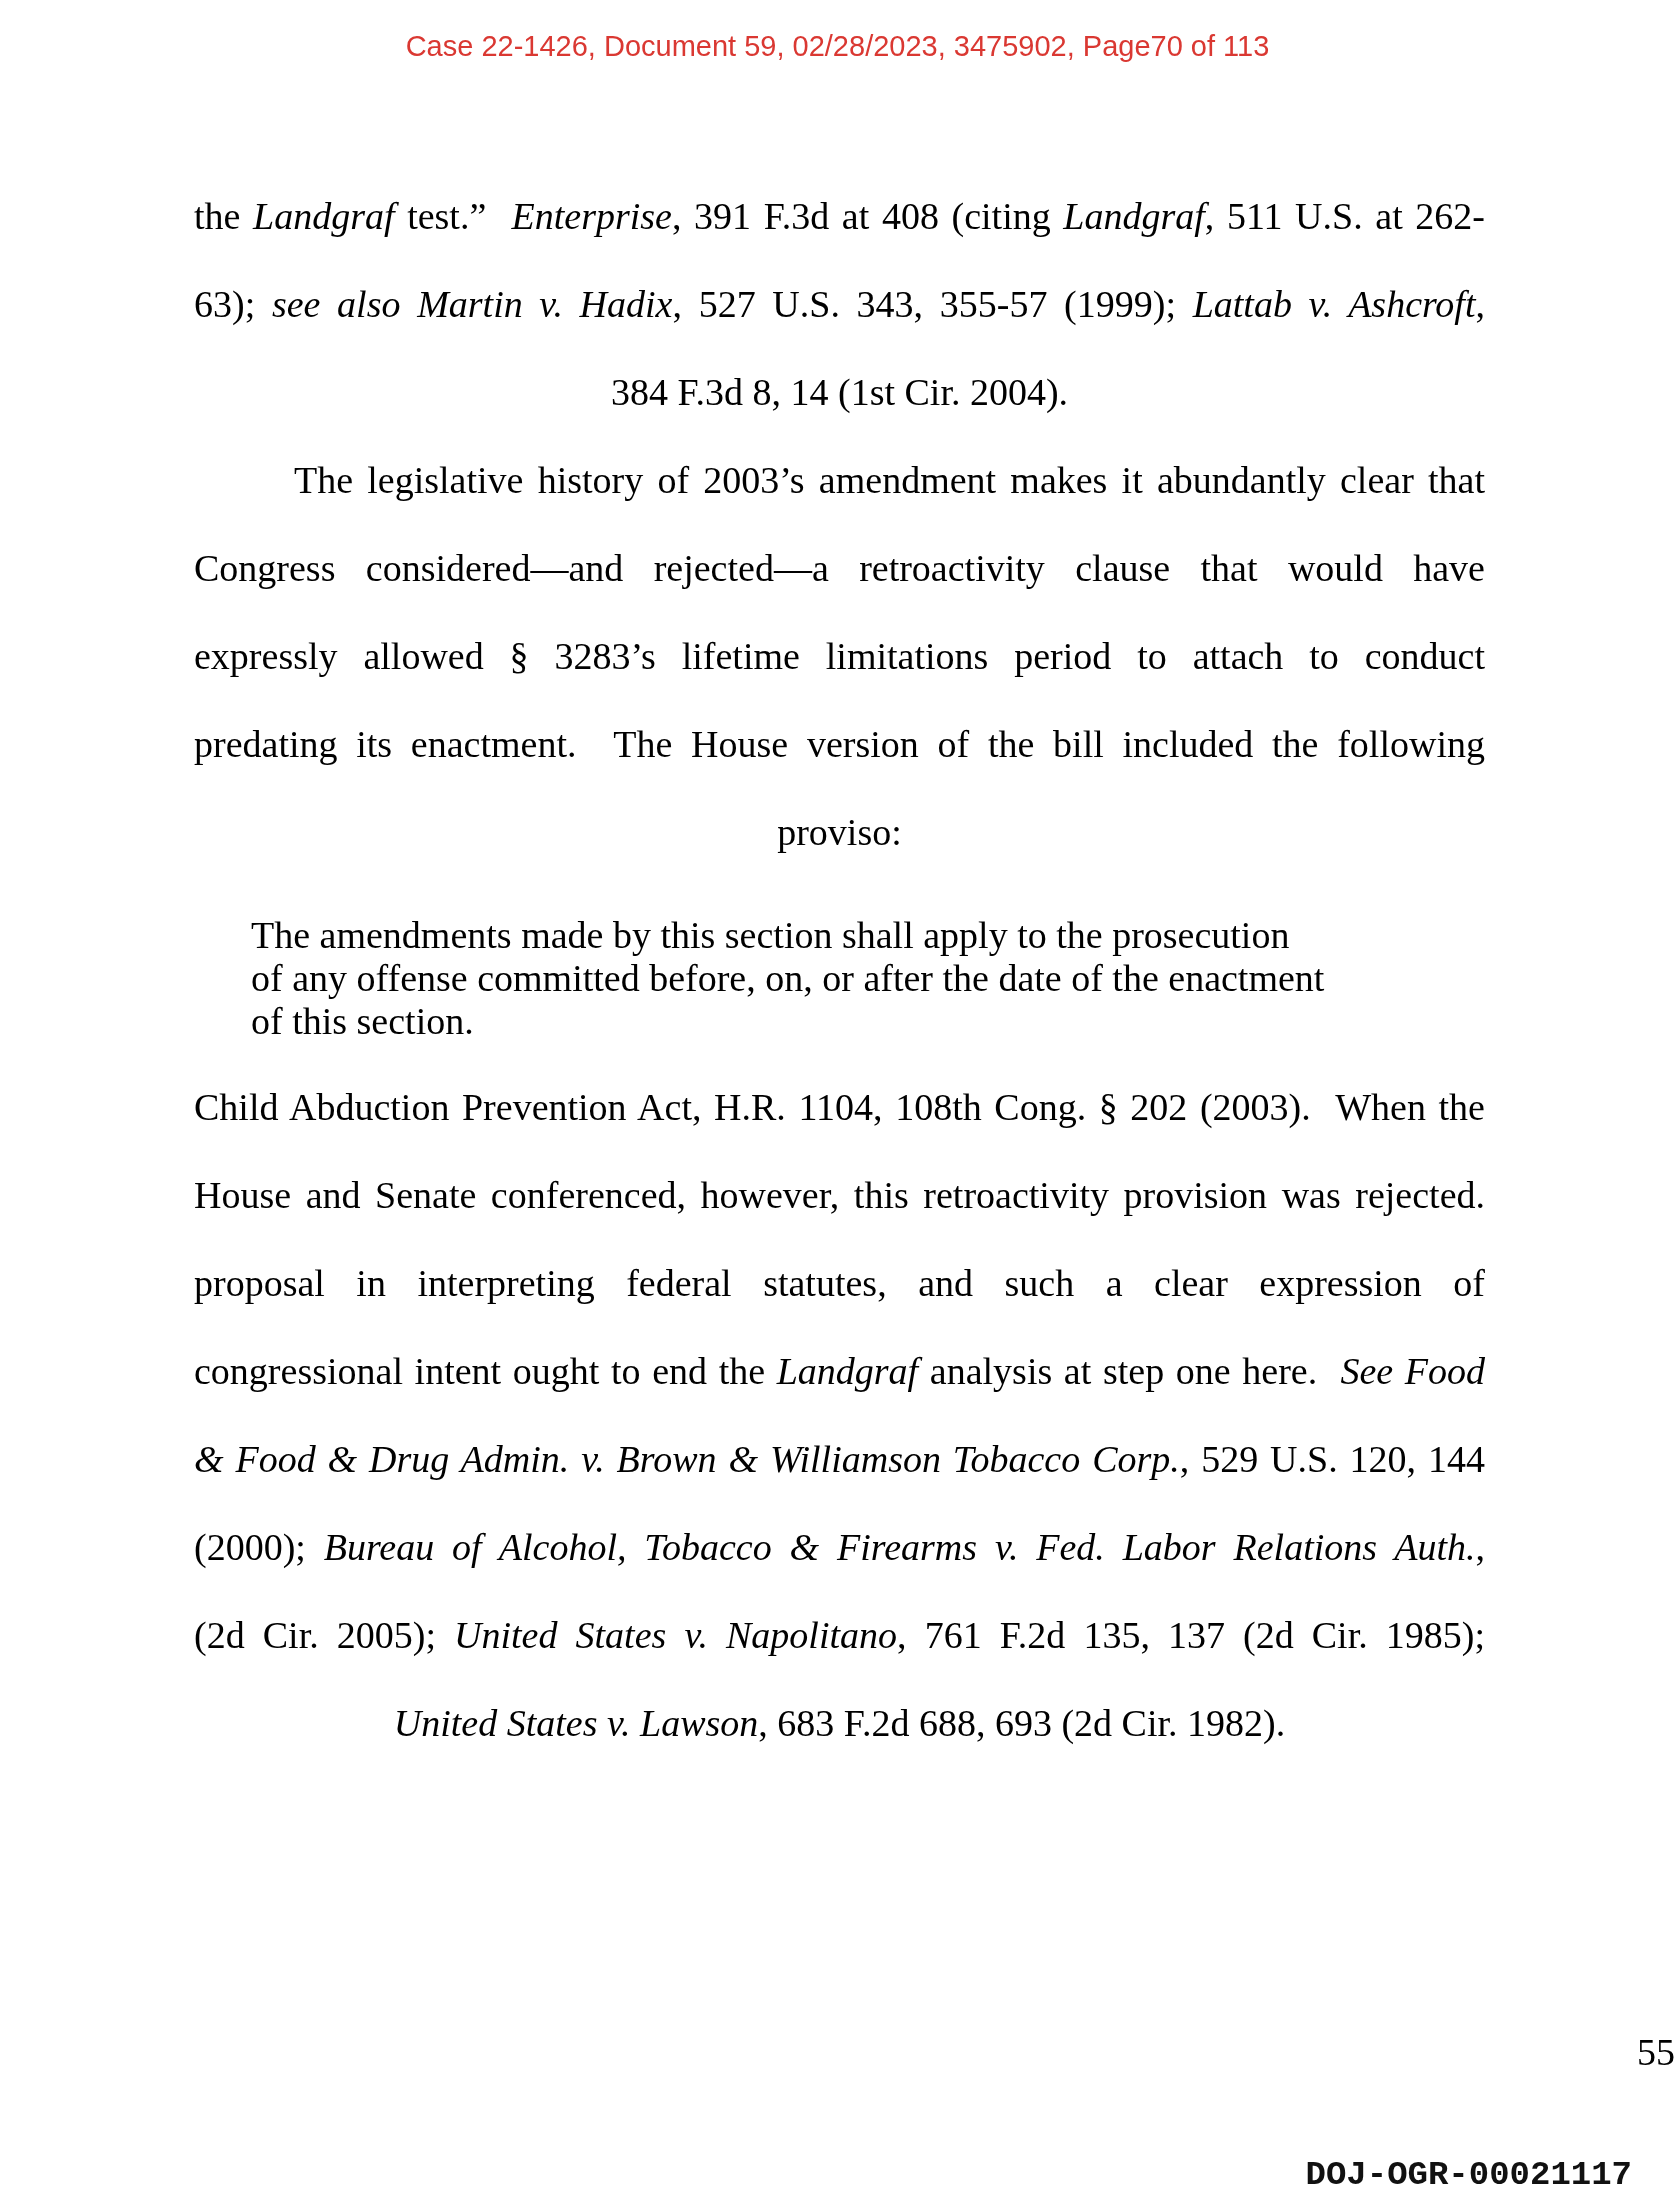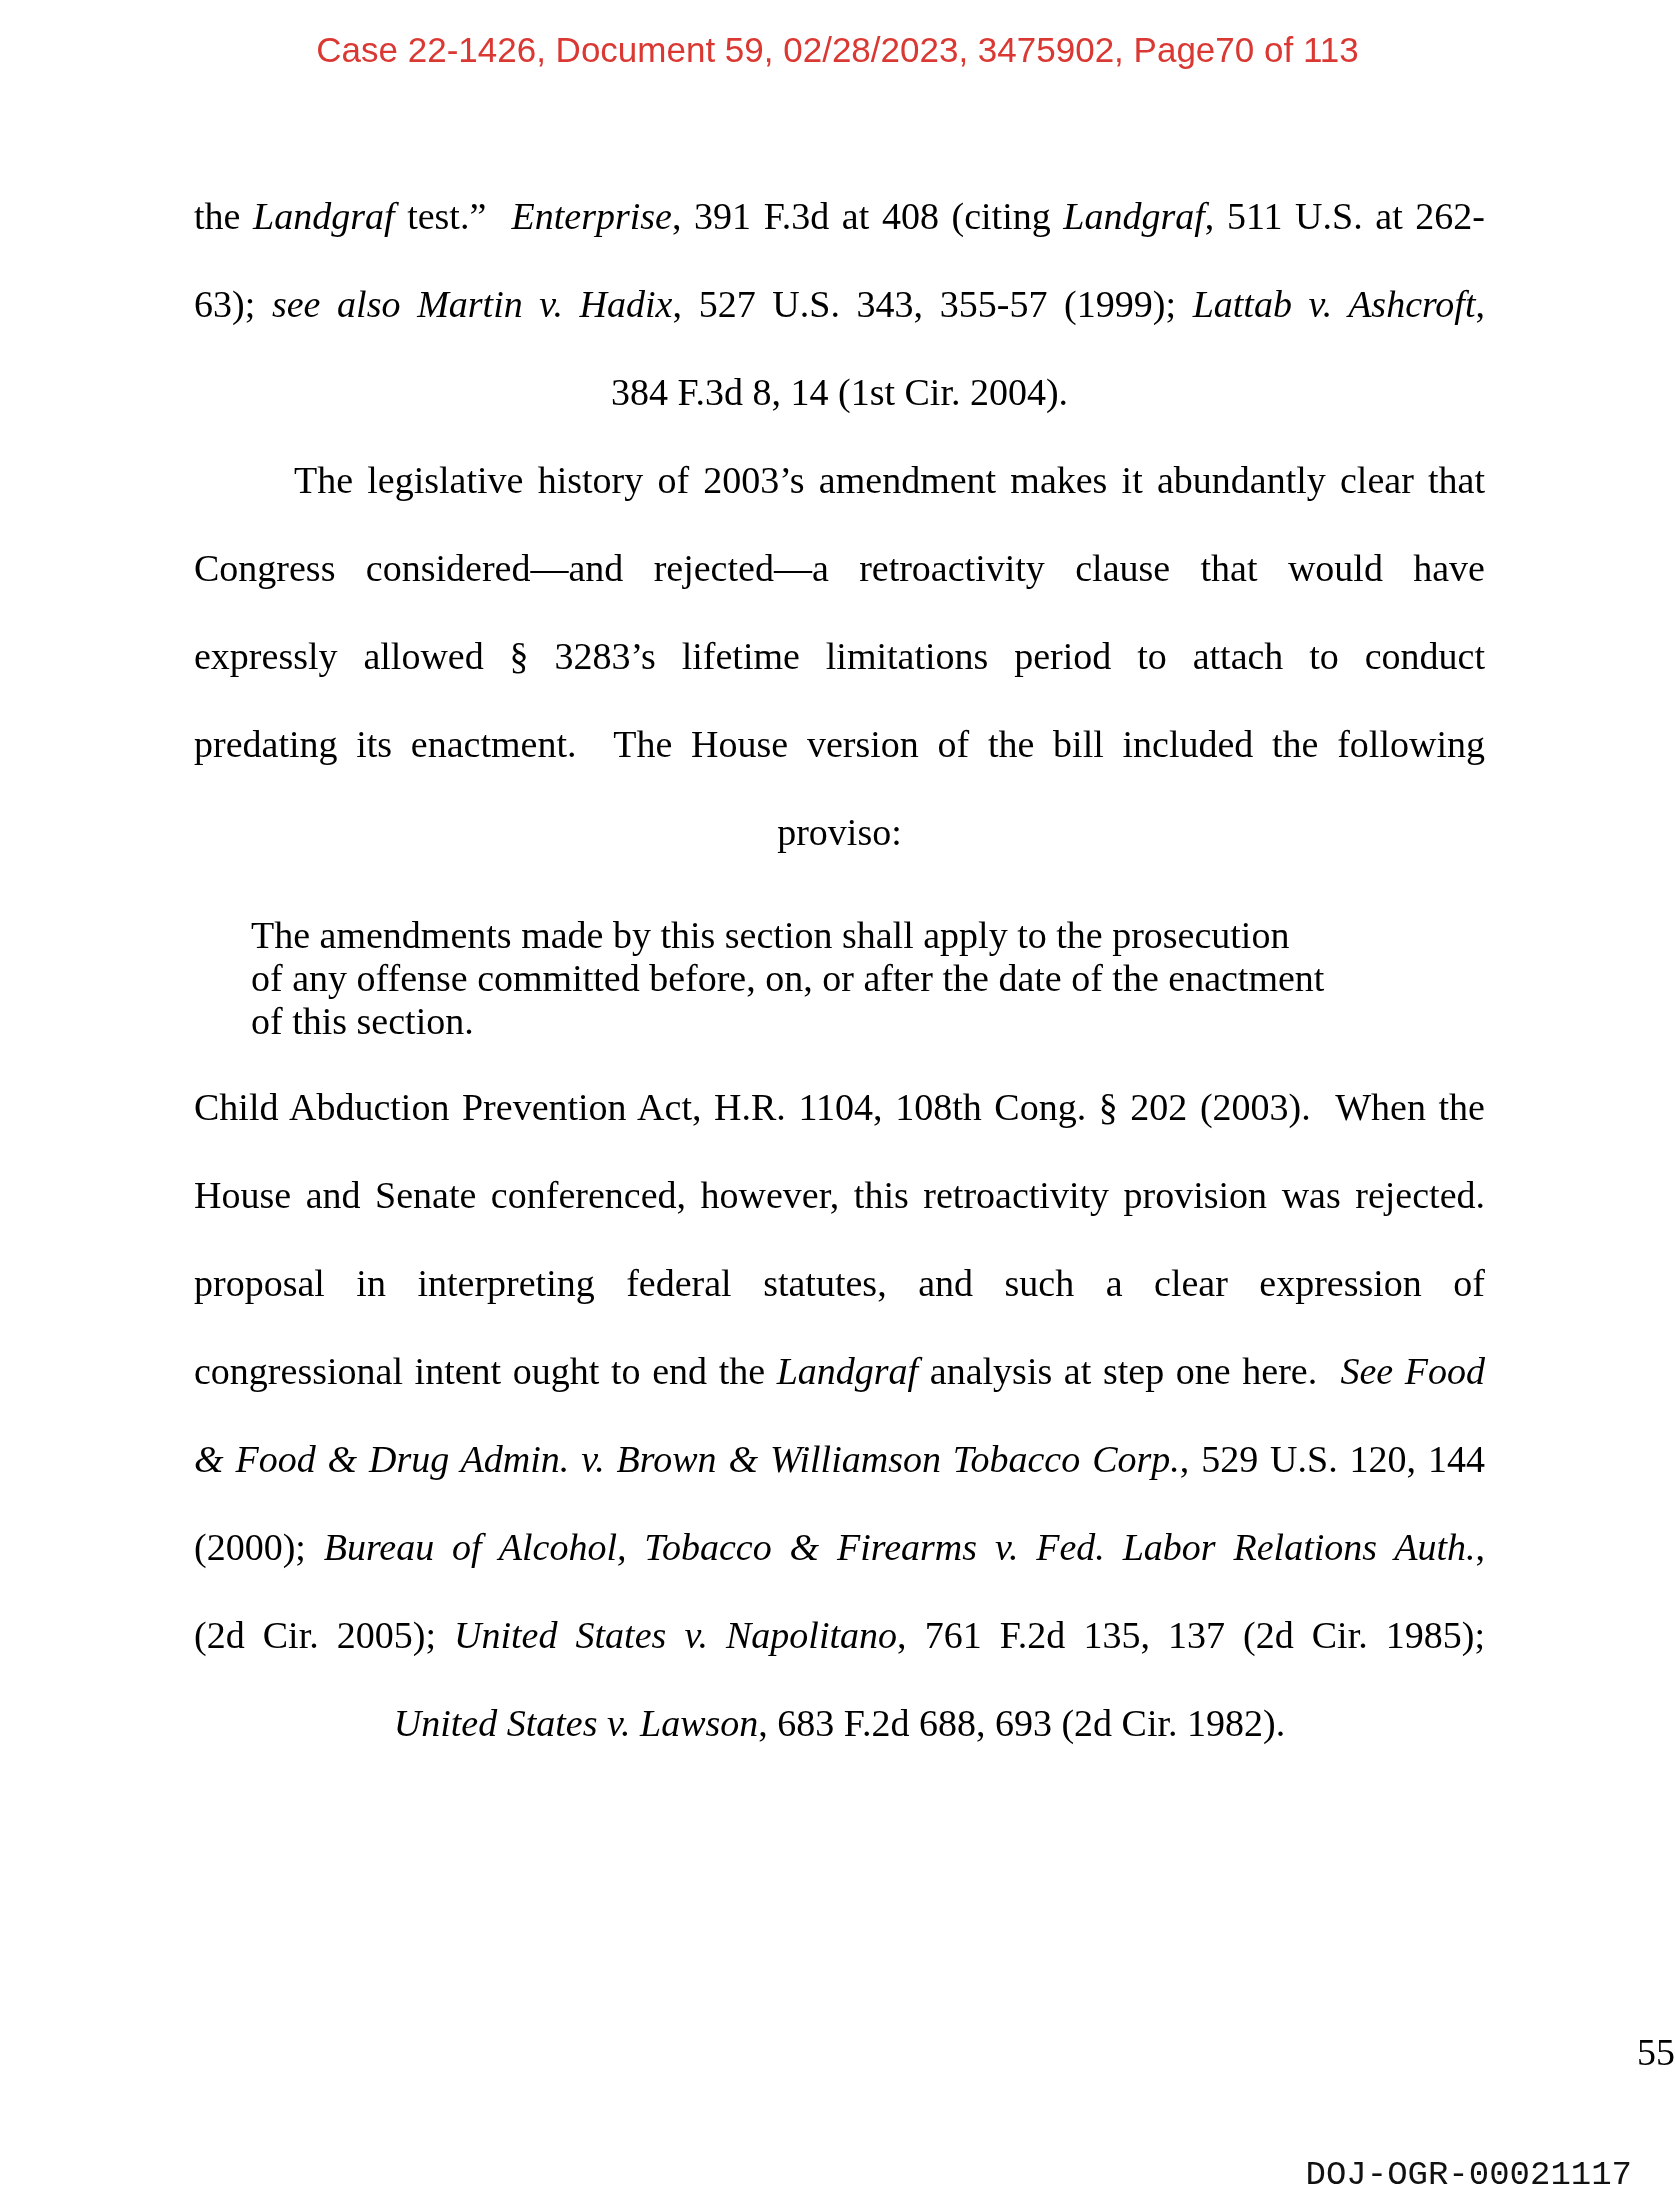--- a/index.html
+++ b/index.html
@@ -16,21 +16,21 @@
     color: #000000;
     overflow: hidden;
   }
   .stamp {
     position: absolute;
     top: 30px;
     left: 0;
     width: 100%;
     text-align: center;
     font-family: "Liberation Sans", "DejaVu Sans", sans-serif;
-    font-size: 35px;
+    font-size: 29px;
     color: var(--stamp-red, #da3832);
   }
   .doc-body {
     position: absolute;
     left: 194px;
     top: 172px;
     width: 1291px;
     font-size: 38px;
     color: #000000;
   }
@@ -69,20 +69,21 @@
     font-size: 38px;
     color: #000000;
   }
   .bates-number {
     position: absolute;
     top: 2156px;
     right: 43px;
     font-family: "Liberation Mono", "DejaVu Sans Mono", monospace;
     font-size: 34px;
     color: #111111;
+    font-weight: bold;
   }
 </style>
 </head>
 <body>
 
 <div class="page">
   <div class="stamp">Case 22-1426, Document 59, 02/28/2023, 3475902, Page70 of 113</div>
 
   <div class="doc-body" id="doc-body">
       <div class="para">

